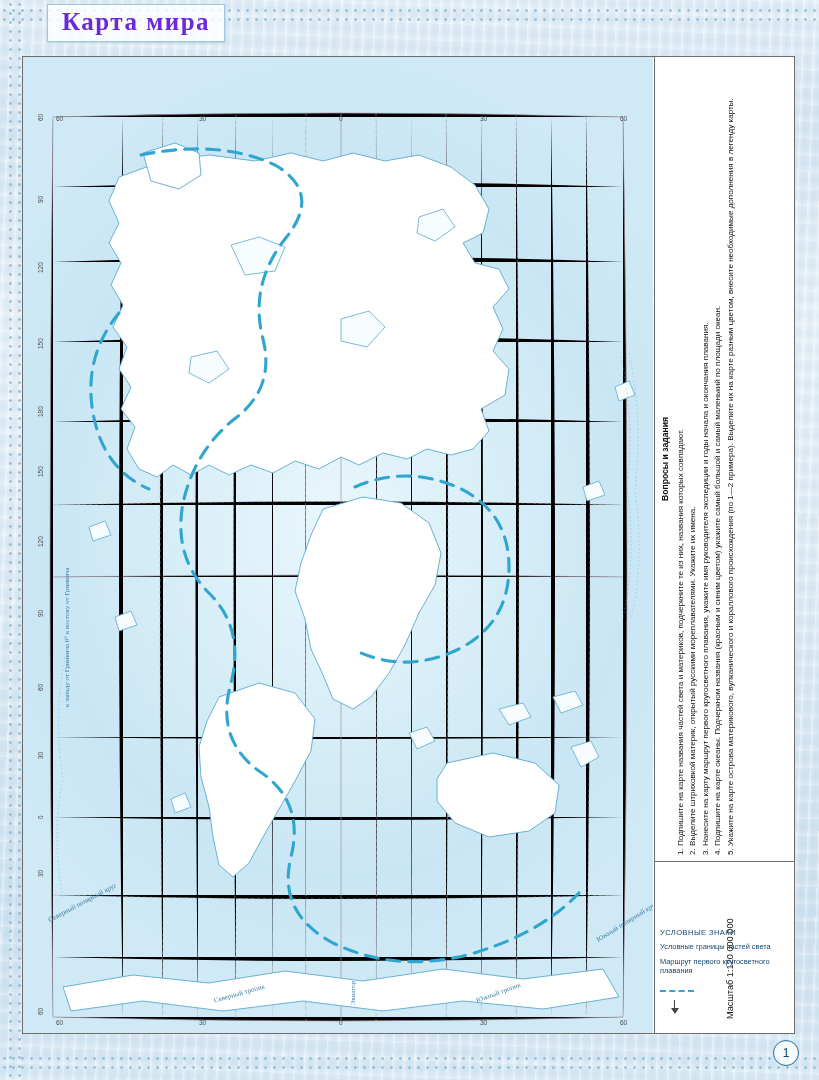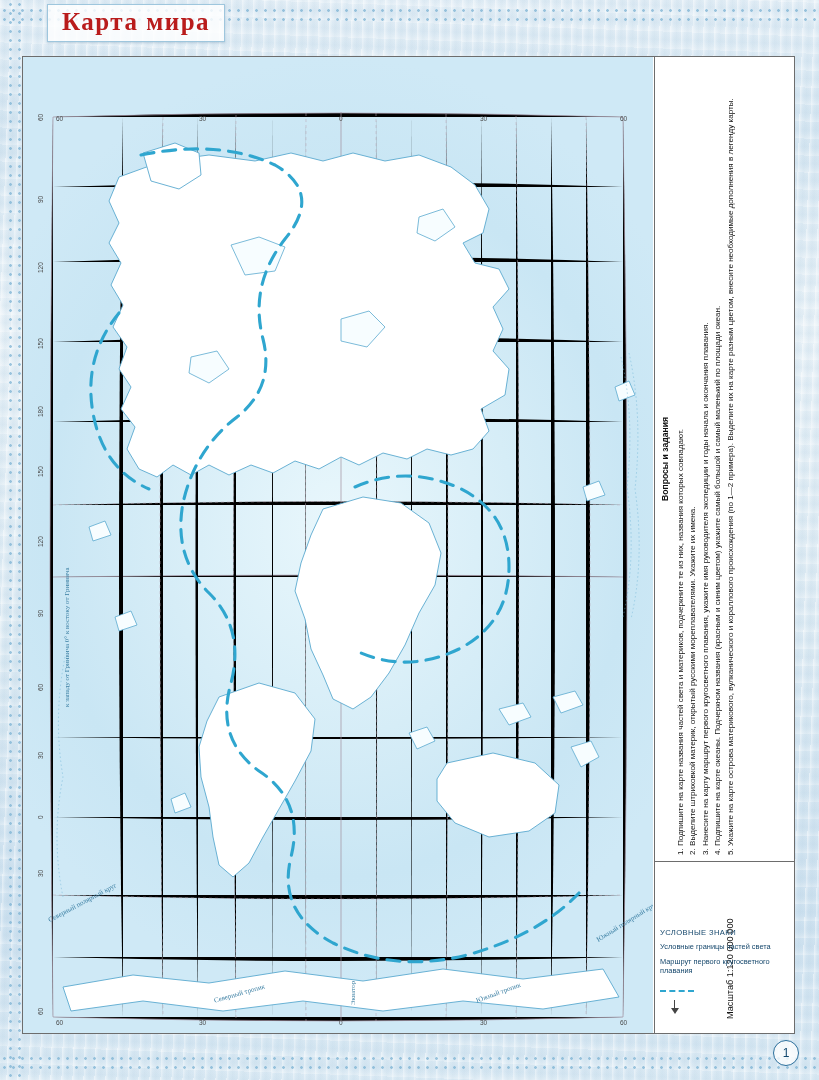--- a/index.html
+++ b/index.html
@@ -39,21 +39,21 @@
     padding:3px 14px 5px 14px;
     background:rgba(255,255,255,0.82);
     border:1px solid #9ec6dd;
     box-shadow:0 1px 2px rgba(80,120,150,.25);
   }
   .title-plate .title{
     font-family:"Liberation Serif", serif;
     font-weight:bold;
     font-size:25px;
     letter-spacing:1.5px;
-    color:#b91c1c;
+    color:#6d28d9;
     white-space:nowrap;
   }
 
   
   .sheet{
     position:absolute;left:22px;top:56px;width:773px;height:978px;
     background:#ffffff;
     border:1px solid #6d6d6d;
     box-sizing:border-box;
     overflow:hidden;

